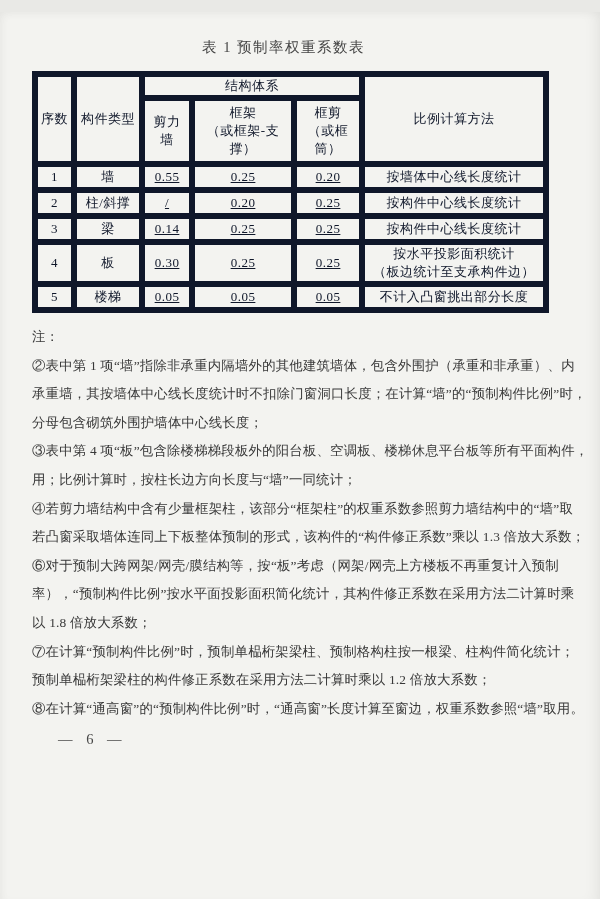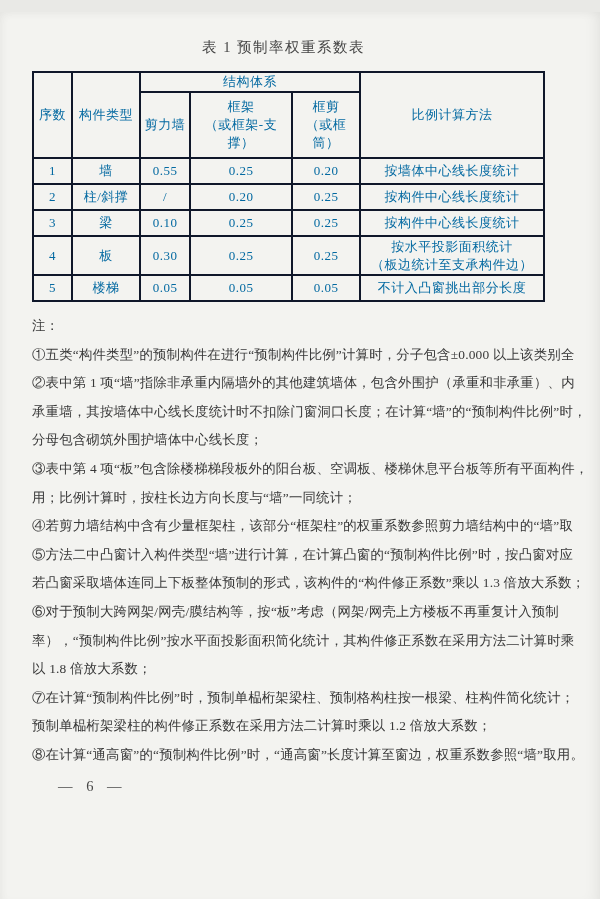--- a/index.html
+++ b/index.html
@@ -30,35 +30,35 @@
     white-space: nowrap;
   }
   table.coef {
     border-collapse: collapse;
     table-layout: fixed;
     width: 511px;
     margin-top: 14px;
     background: transparent;
   }
   table.coef th, table.coef td {
-    border: 2px solid #0f172a;
+    border: 6px solid #0f172a;
     font-weight: normal;
     font-size: 13px;
     text-align: center;
     vertical-align: middle;
     padding: 0 2px;
-    color: #0369a1;
+    color: #0f172a;
     letter-spacing: 0.5px;
   }
   tr.hdr-top { height: 20px; }
   tr.hdr-sub { height: 66px; }
   tr.body-row { height: 26px; }
   tr.body-row.tall { height: 39px; }
   .two-line div { line-height: 18px; }
-  .num-cell { font-size: 12.8px; letter-spacing: 0.3px; }
+  .num-cell { font-size: 12.8px; letter-spacing: 0.3px; text-decoration: underline; }
   .notes {
     margin-top: 10px;
     font-size: 13.4px;
     color: #383838;
   }
   .note-line {
     line-height: 28.6px;
     white-space: nowrap;
     letter-spacing: 0.2px;
   }
@@ -118,21 +118,21 @@
         <td>2</td>
         <td>柱/斜撑</td>
         <td class="num-cell">/</td>
         <td class="num-cell">0.20</td>
         <td class="num-cell">0.25</td>
         <td>按构件中心线长度统计</td>
       </tr>
       <tr class="body-row">
         <td>3</td>
         <td>梁</td>
-        <td class="num-cell">0.10</td>
+        <td class="num-cell">0.14</td>
         <td class="num-cell">0.25</td>
         <td class="num-cell">0.25</td>
         <td>按构件中心线长度统计</td>
       </tr>
       <tr class="body-row tall">
         <td>4</td>
         <td>板</td>
         <td class="num-cell">0.30</td>
         <td class="num-cell">0.25</td>
         <td class="num-cell">0.25</td>
@@ -148,32 +148,30 @@
         <td class="num-cell">0.05</td>
         <td class="num-cell">0.05</td>
         <td>不计入凸窗挑出部分长度</td>
       </tr>
     </tbody>
   </table>
 
   <div class="notes">
     <div class="note-line">注：</div>
 
-    <div class="note-line">①五类“构件类型”的预制构件在进行“预制构件比例”计算时，分子包含±0.000 以上该类别全</div>
 
     <div class="note-line">②表中第 1 项“墙”指除非承重内隔墙外的其他建筑墙体，包含外围护（承重和非承重）、内</div>
     <div class="note-line">承重墙，其按墙体中心线长度统计时不扣除门窗洞口长度；在计算“墙”的“预制构件比例”时，</div>
     <div class="note-line">分母包含砌筑外围护墙体中心线长度；</div>
 
     <div class="note-line">③表中第 4 项“板”包含除楼梯梯段板外的阳台板、空调板、楼梯休息平台板等所有平面构件，</div>
 
     <div class="note-line">用；比例计算时，按柱长边方向长度与“墙”一同统计；</div>
     <div class="note-line">④若剪力墙结构中含有少量框架柱，该部分“框架柱”的权重系数参照剪力墙结构中的“墙”取</div>
 
-    <div class="note-line">⑤方法二中凸窗计入构件类型“墙”进行计算，在计算凸窗的“预制构件比例”时，按凸窗对应</div>
     <div class="note-line">若凸窗采取墙体连同上下板整体预制的形式，该构件的“构件修正系数”乘以 1.3 倍放大系数；</div>
 
     <div class="note-line">⑥对于预制大跨网架/网壳/膜结构等，按“板”考虑（网架/网壳上方楼板不再重复计入预制</div>
     <div class="note-line">率），“预制构件比例”按水平面投影面积简化统计，其构件修正系数在采用方法二计算时乘</div>
     <div class="note-line">以 1.8 倍放大系数；</div>
 
     <div class="note-line">⑦在计算“预制构件比例”时，预制单榀桁架梁柱、预制格构柱按一根梁、柱构件简化统计；</div>
     <div class="note-line">预制单榀桁架梁柱的构件修正系数在采用方法二计算时乘以 1.2 倍放大系数；</div>
 
     <div class="note-line">⑧在计算“通高窗”的“预制构件比例”时，“通高窗”长度计算至窗边，权重系数参照“墙”取用。</div>

